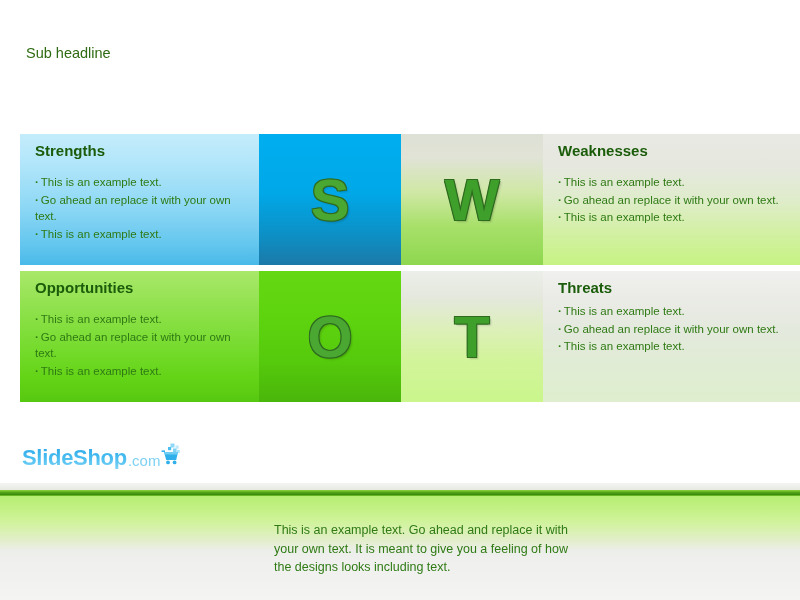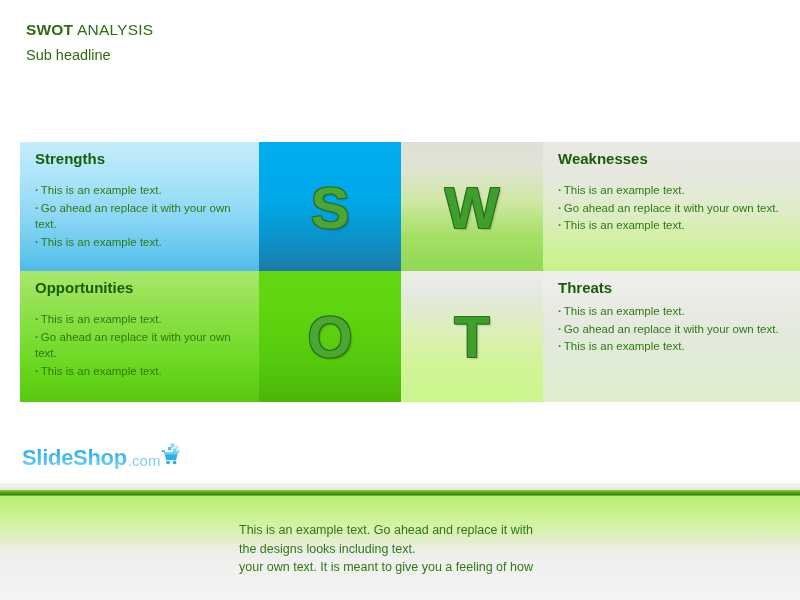--- a/index.html
+++ b/index.html
@@ -28,42 +28,42 @@
     letter-spacing: 0.2px;
     white-space: nowrap;
   }
   #title-strong {
     font-weight: bold;
   }
   #title-rest {
     font-weight: normal;
   }
   #subtitle {
-    margin-top: 10px;
+    margin-top: 24px;
     font-size: 14.5px;
     color: #2f6b12;
     font-weight: normal;
     white-space: nowrap;
   }
 
   
   #swot-grid {
     position: absolute;
     left: 20px;
     top: 134px;
     width: 762px;
     height: 276px;
   }
   .swot-row {
     position: absolute;
     left: 0;
     width: 100%;
     height: 131px;
   }
-  #row-top    { top: 8px; border-radius: 18px; }
+  #row-top    { top: 0; border-radius: 18px; }
   #row-bottom { top: 137px; padding-left: 43px; }
 
   .cell {
     position: absolute;
     top: 0;
     height: 100%;
     box-sizing: border-box;
     overflow: hidden;
   }
   .text-cell-left   { left: 0px;   width: 239px; }
@@ -227,27 +227,26 @@
 
   #footer-text {
     position: absolute;
     left: 239px;
     top: 521px;
     width: 400px;
     font-size: 12.5px;
     line-height: 18.5px;
     color: #2f7a14;
   }
-  #footer-text span { display: block; }
+  #footer-text span { display: block; margin-left: 35px; }
 </style>
 </head>
 <body>
 
 <div id="header">
-  <div id="title-line"><span id="title-strong">SWOT</span><span id="title-rest"> ANALYSIS</span></div>
   <div id="subtitle">Sub headline</div>
 </div>
 
 <div id="swot-grid">
 
   <div class="swot-row" id="row-top">
 
     <div class="cell text-cell-left" id="cell-strengths">
       <div class="cell-heading heading-top">Strengths</div>
       <ul class="bullet-list bullets-top">
@@ -326,15 +325,15 @@
   </span>
 </div>
 
 <div id="band-hairline"></div>
 <div id="band-stripe"></div>
 <div id="band-body"></div>
 <div id="band-fade"></div>
 
 <div id="footer-text">
   <span>This is an example text. Go ahead and replace it with</span>
+  <span>your own text. It is meant to give you a feeling of how</span>
   <span>the designs looks including text.</span>
-  <span>your own text. It is meant to give you a feeling of how</span>
 </div>
 
 </body></html>

